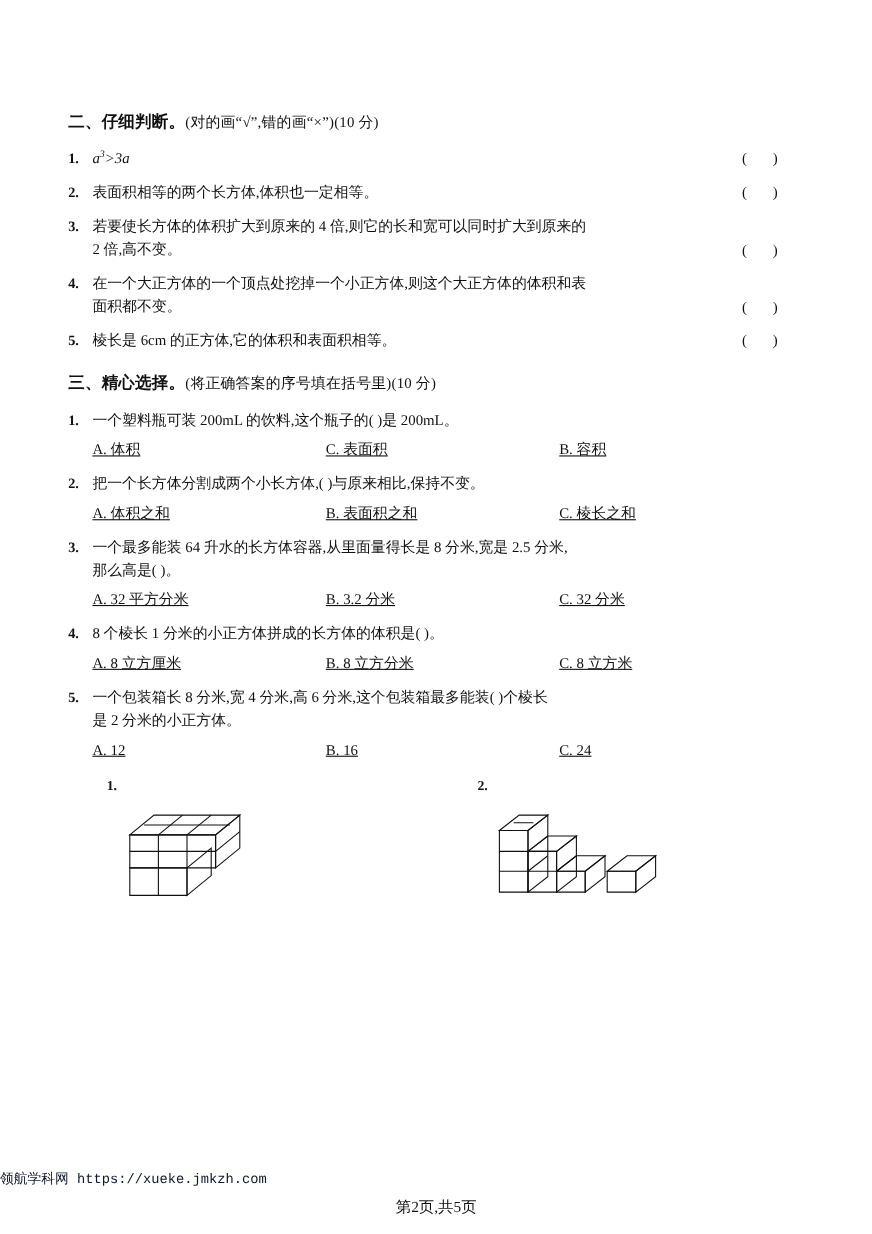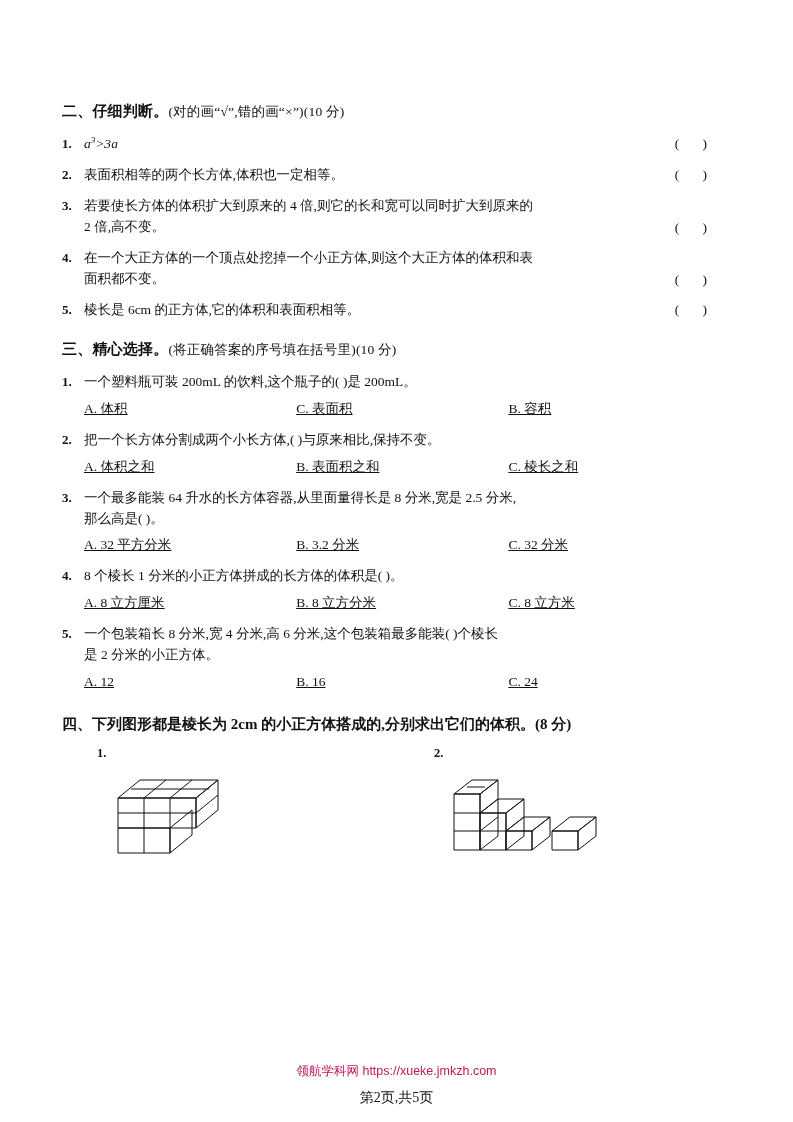--- a/index.html
+++ b/index.html
@@ -113,24 +113,23 @@
   svg { display: block; }
   .fig1 { position: absolute; left: 38px; top: 16px; }
   .fig2 { position: absolute; left: 378px; top: 14px; }
 
   
   .footer-site {
     position: absolute;
     left: 0;
     right: 0;
     top: 1063px;
-    text-align: center;
     font-size: 12.5px;
-    color: #be185d;
-    font-family: Liberation Sans, sans-serif;
+    color: #0f172a;
+    font-family: Liberation Mono, monospace;
   }
   .footer-page {
     position: absolute;
     left: 0;
     right: 0;
     top: 1089px;
     text-align: center;
     font-size: 14px;
     color: #111111;
   }
@@ -236,21 +235,20 @@
         <span>一个包装箱长 8 分米,宽 4 分米,高 6 分米,这个包装箱最多能装(      )个棱长</span>
         <span class="line2">是 2 分米的小正方体。</span>
       </div>
       <div class="opts">
         <span class="opt">A. 12</span>
         <span class="opt">B. 16</span>
         <span class="opt">C. 24</span>
       </div>
     </div>
 
-    <div class="sec4-head">四、下列图形都是棱长为 2cm 的小正方体搭成的,分别求出它们的体积。(8 分)</div>
 
     <div class="figs">
       <div class="fig-label fig1-label">1.</div>
       <div class="fig-label fig2-label">2.</div>
 
       <svg class="fig1" width="130" height="110" viewBox="0 0 130 110">
         <g fill="none" stroke="#111" stroke-width="1">
 
           <path d="M18,40 L40,22 L118,22 L96,40 Z"></path>
           <line x1="44" y1="40" x2="66" y2="22"></line>

